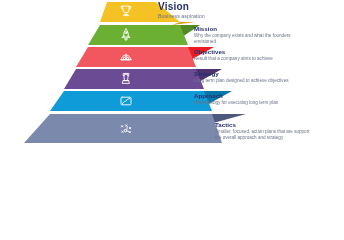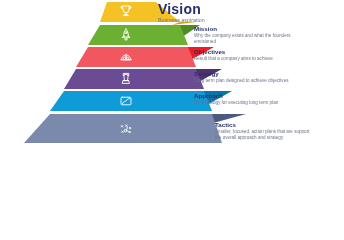--- a/index.html
+++ b/index.html
@@ -28,21 +28,21 @@
   }
   .label .desc{
     color:#6c7388;
     display:block;
     white-space:nowrap;
     margin-top:1.5px;
   }
 
   
   .lv0{left:158px;top:2px;}
-  .lv0 .ttl{font-size:14px;letter-spacing:.2px;}
+  .lv0 .ttl{font-size:10px;letter-spacing:.2px;}
   .lv0 .desc{font-size:5.4px;}
 
   
   .lvN .ttl{font-size:6.2px;}
   .lvN .desc{font-size:4.6px;}
 
   .lv1{left:194px;top:26px;}
   .lv2{left:194px;top:49px;}
   .lv3{left:194px;top:71px;}
   .lv4{left:194px;top:93px;}

